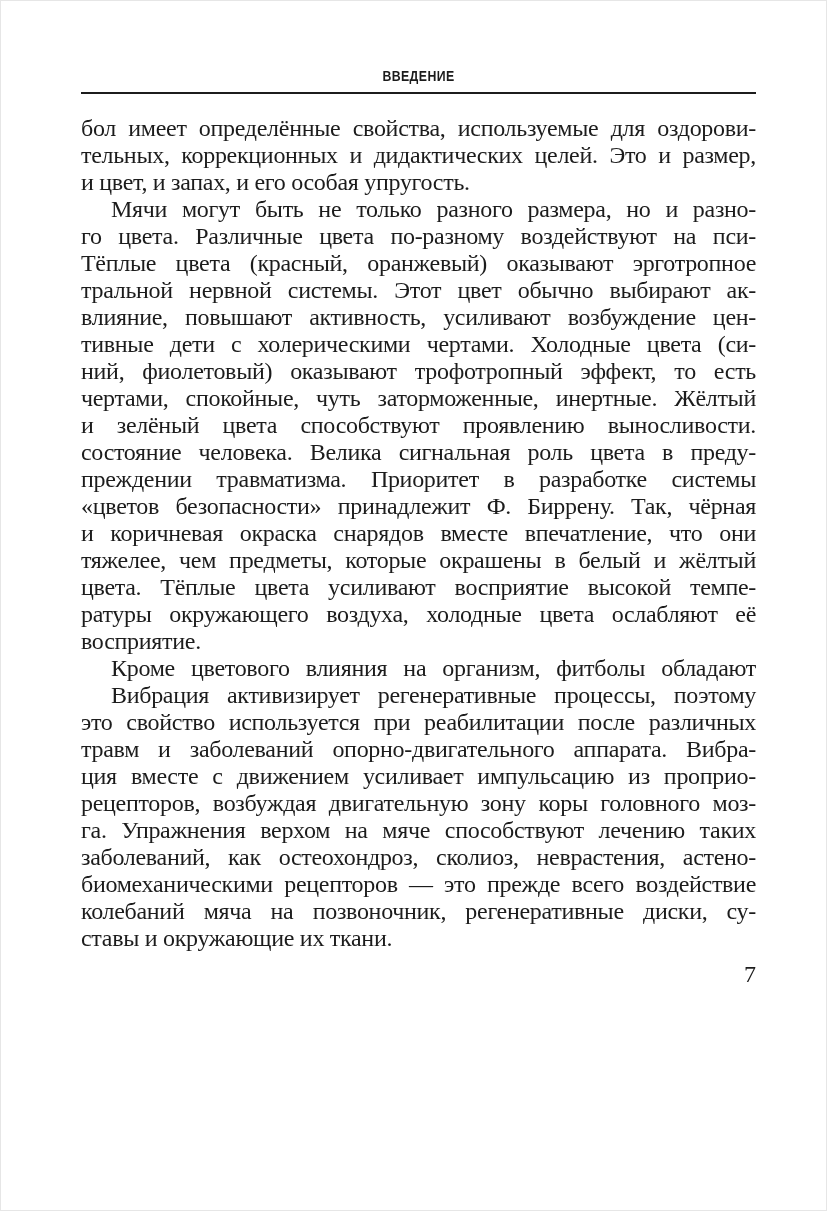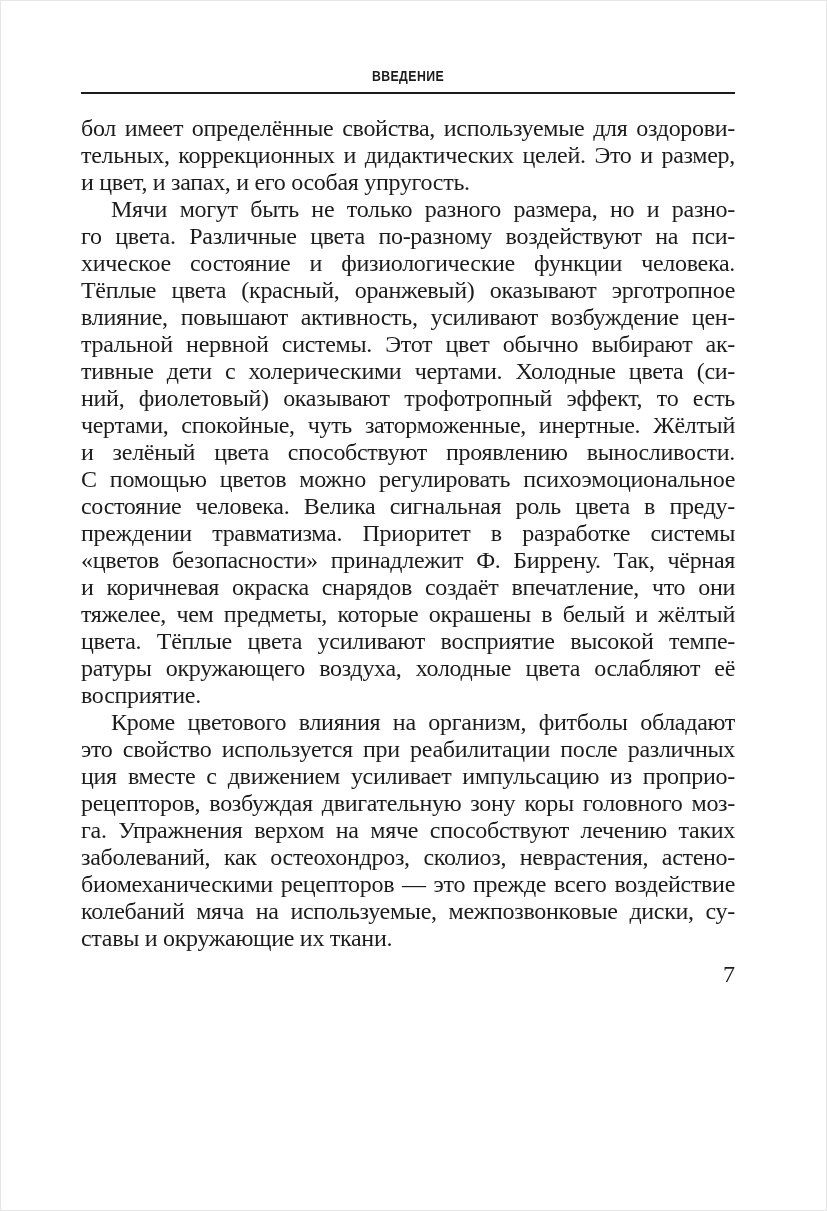--- a/index.html
+++ b/index.html
@@ -8,21 +8,21 @@
     background: #ffffff;
   }
   .page {
     position: relative;
     width: 827px;
     height: 1211px;
     margin: 0;
     background: #ffffff;
     color: #1c1c1c;
     box-sizing: border-box;
-    padding: 0 91px 0 80px;
+    padding: 0 70px 0 80px;
     border: 1px solid #e6e6e6;
     overflow: hidden;
     font-family: "Liberation Serif", "DejaVu Serif", serif;
   }
   .running-head {
     margin-top: 66px;
     text-align: center;
     font-family: "Liberation Sans", "DejaVu Sans", sans-serif;
     font-size: 15px;
     font-weight: 600;
@@ -67,46 +67,46 @@
   <hr class="rule">
   <div class="body-text">
       <div class="para">
         <div class="line"><span>бол имеет определённые свойства, используемые для оздорови-</span></div>
         <div class="line"><span>тельных, коррекционных и дидактических целей. Это и размер,</span></div>
         <div class="line last"><span>и цвет, и запах, и его особая упругость.</span></div>
       </div>
       <div class="para">
         <div class="line indent"><span>Мячи могут быть не только разного размера, но и разно-</span></div>
         <div class="line"><span>го цвета. Различные цвета по-разному воздействуют на пси-</span></div>
-        <div class="line"><span>хическое состояние и физиологические функции человека.</span></div>
         <div class="line"><span>Тёплые цвета (красный, оранжевый) оказывают эрготропное</span></div>
+        <div class="line"><span>тральной нервной системы. Этот цвет обычно выбирают ак-</span></div>
         <div class="line"><span>влияние, повышают активность, усиливают возбуждение цен-</span></div>
-        <div class="line"><span>тральной нервной системы. Этот цвет обычно выбирают ак-</span></div>
         <div class="line"><span>тивные дети с холерическими чертами. Холодные цвета (си-</span></div>
         <div class="line"><span>ний, фиолетовый) оказывают трофотропный эффект, то есть</span></div>
         <div class="line"><span>чертами, спокойные, чуть заторможенные, инертные. Жёлтый</span></div>
         <div class="line"><span>и зелёный цвета способствуют проявлению выносливости.</span></div>
-        <div class="line"><span>С помощью цветов можно регулировать психоэмоциональное</span></div>
         <div class="line"><span>состояние человека. Велика сигнальная роль цвета в преду-</span></div>
         <div class="line"><span>преждении травматизма. Приоритет в разработке системы</span></div>
         <div class="line"><span>«цветов безопасности» принадлежит Ф. Биррену. Так, чёрная</span></div>
-        <div class="line"><span>и коричневая окраска снарядов создаёт впечатление, что они</span></div>
+        <div class="line"><span>и коричневая окраска снарядов вместе впечатление, что они</span></div>
         <div class="line"><span>тяжелее, чем предметы, которые окрашены в белый и жёлтый</span></div>
         <div class="line"><span>цвета. Тёплые цвета усиливают восприятие высокой темпе-</span></div>
         <div class="line"><span>ратуры окружающего воздуха, холодные цвета ослабляют её</span></div>
         <div class="line last"><span>восприятие.</span></div>
       </div>
       <div class="para">
         <div class="line indent"><span>Кроме цветового влияния на организм, фитболы обладают</span></div>
       </div>
       <div class="para">
+        <div class="line indent"><span>Вибрация активизирует регенеративные процессы, поэтому</span></div>
         <div class="line"><span>это свойство используется при реабилитации после различных</span></div>
+        <div class="line"><span>травм и заболеваний опорно-двигательного аппарата. Вибра-</span></div>
         <div class="line"><span>ция вместе с движением усиливает импульсацию из проприо-</span></div>
         <div class="line"><span>рецепторов, возбуждая двигательную зону коры головного моз-</span></div>
         <div class="line"><span>га. Упражнения верхом на мяче способствуют лечению таких</span></div>
         <div class="line"><span>заболеваний, как остеохондроз, сколиоз, неврастения, астено-</span></div>
         <div class="line"><span>биомеханическими рецепторов — это прежде всего воздействие</span></div>
-        <div class="line"><span>колебаний мяча на используемые, межпозвонковые диски, су-</span></div>
+        <div class="line"><span>колебаний мяча на позвоночник, регенеративные диски, су-</span></div>
         <div class="line last"><span>ставы и окружающие их ткани.</span></div>
       </div>
     </div>
   <div class="folio">7</div>
 </div>
 
 </body></html>

